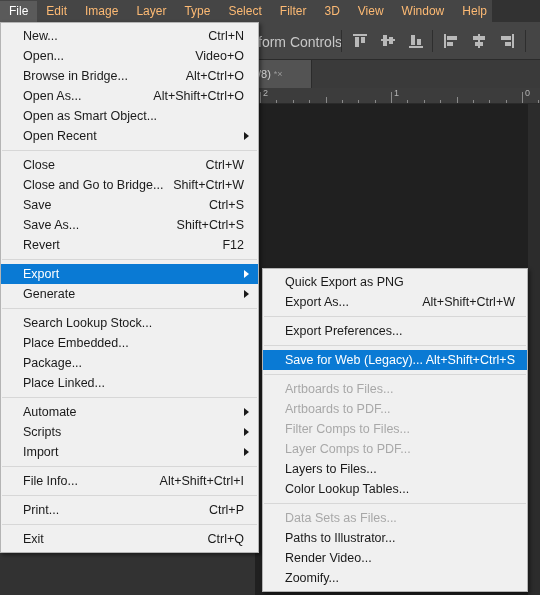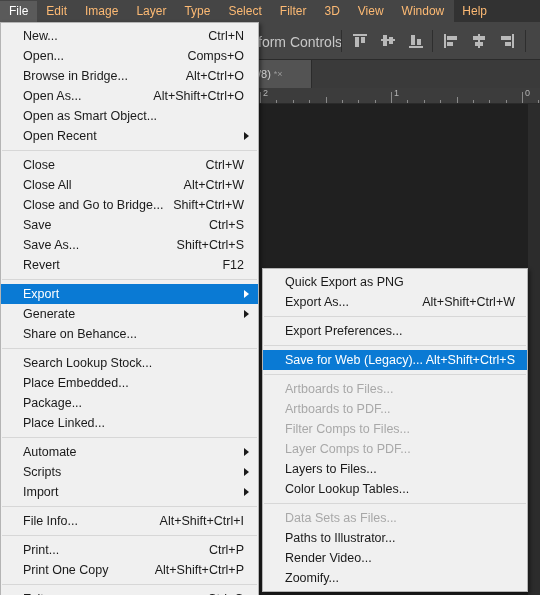--- a/index.html
+++ b/index.html
@@ -14,21 +14,21 @@
     overflow: hidden;
     background: #323232;
     font-family: "Liberation Sans", sans-serif;
     -webkit-font-smoothing: antialiased;
   }
 
   
   .ps-menubar {
     position: absolute;
     left: 0; top: 0;
-    width: 454px; height: 22px;
+    width: 492px; height: 22px;
     background: #454545;
     display: flex;
     align-items: center;
     box-sizing: border-box;
   }
   .ps-menubar-item {
     font-size: 12px;
     color: #fdba74;
     padding: 3px 9px 4px 9px;
     line-height: 14px;
@@ -315,21 +315,21 @@
       <div class="ps-menubar-item">Help</div>
     </div>
 
   <div class="menu" id="file-menu">
       <div class="menu-item">
         <span class="label">New...</span>
         <span class="accel">Ctrl+N</span>
       </div>
       <div class="menu-item">
         <span class="label">Open...</span>
-        <span class="accel">Comps+O</span>
+        <span class="accel">Video+O</span>
       </div>
       <div class="menu-item">
         <span class="label">Browse in Bridge...</span>
         <span class="accel">Alt+Ctrl+O</span>
       </div>
       <div class="menu-item">
         <span class="label">Open As...</span>
         <span class="accel">Alt+Shift+Ctrl+O</span>
       </div>
       <div class="menu-item">
@@ -338,24 +338,20 @@
       <div class="menu-item">
         <span class="label">Open Recent</span>
         <span class="submenu-arrow"></span>
       </div>
       <div class="menu-sep"></div>
       <div class="menu-item">
         <span class="label">Close</span>
         <span class="accel">Ctrl+W</span>
       </div>
       <div class="menu-item">
-        <span class="label">Close All</span>
-        <span class="accel">Alt+Ctrl+W</span>
-      </div>
-      <div class="menu-item">
         <span class="label">Close and Go to Bridge...</span>
         <span class="accel">Shift+Ctrl+W</span>
       </div>
       <div class="menu-item">
         <span class="label">Save</span>
         <span class="accel">Ctrl+S</span>
       </div>
       <div class="menu-item">
         <span class="label">Save As...</span>
         <span class="accel">Shift+Ctrl+S</span>
@@ -366,23 +362,20 @@
       </div>
       <div class="menu-sep"></div>
       <div class="menu-item highlight">
         <span class="label">Export</span>
         <span class="submenu-arrow"></span>
       </div>
       <div class="menu-item">
         <span class="label">Generate</span>
         <span class="submenu-arrow"></span>
       </div>
-      <div class="menu-item">
-        <span class="label">Share on Behance...</span>
-      </div>
       <div class="menu-sep"></div>
       <div class="menu-item">
         <span class="label">Search Lookup Stock...</span>
       </div>
       <div class="menu-item">
         <span class="label">Place Embedded...</span>
       </div>
       <div class="menu-item">
         <span class="label">Package...</span>
       </div>
@@ -404,24 +397,20 @@
       </div>
       <div class="menu-sep"></div>
       <div class="menu-item">
         <span class="label">File Info...</span>
         <span class="accel">Alt+Shift+Ctrl+I</span>
       </div>
       <div class="menu-sep"></div>
       <div class="menu-item">
         <span class="label">Print...</span>
         <span class="accel">Ctrl+P</span>
-      </div>
-      <div class="menu-item">
-        <span class="label">Print One Copy</span>
-        <span class="accel">Alt+Shift+Ctrl+P</span>
       </div>
       <div class="menu-sep"></div>
       <div class="menu-item">
         <span class="label">Exit</span>
         <span class="accel">Ctrl+Q</span>
       </div>
     </div>
 
   <div class="menu" id="export-menu">
       <div class="menu-item">

